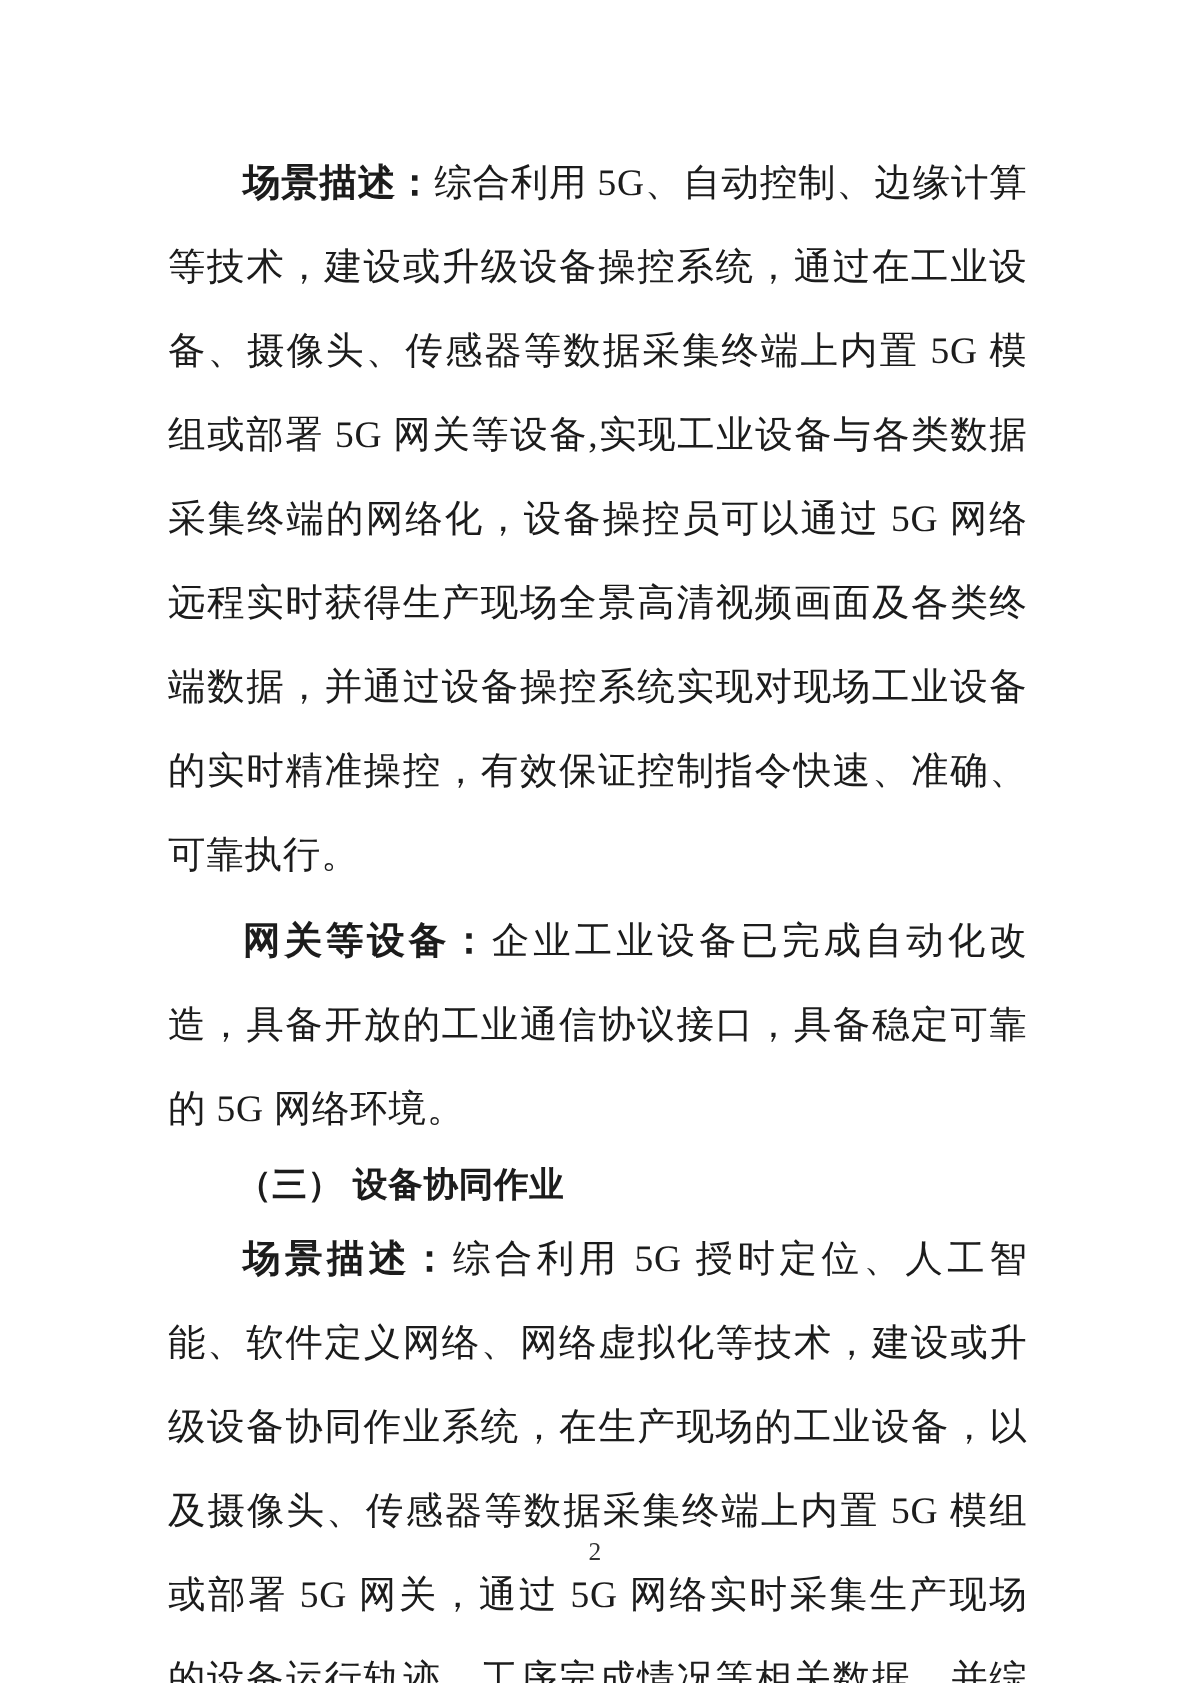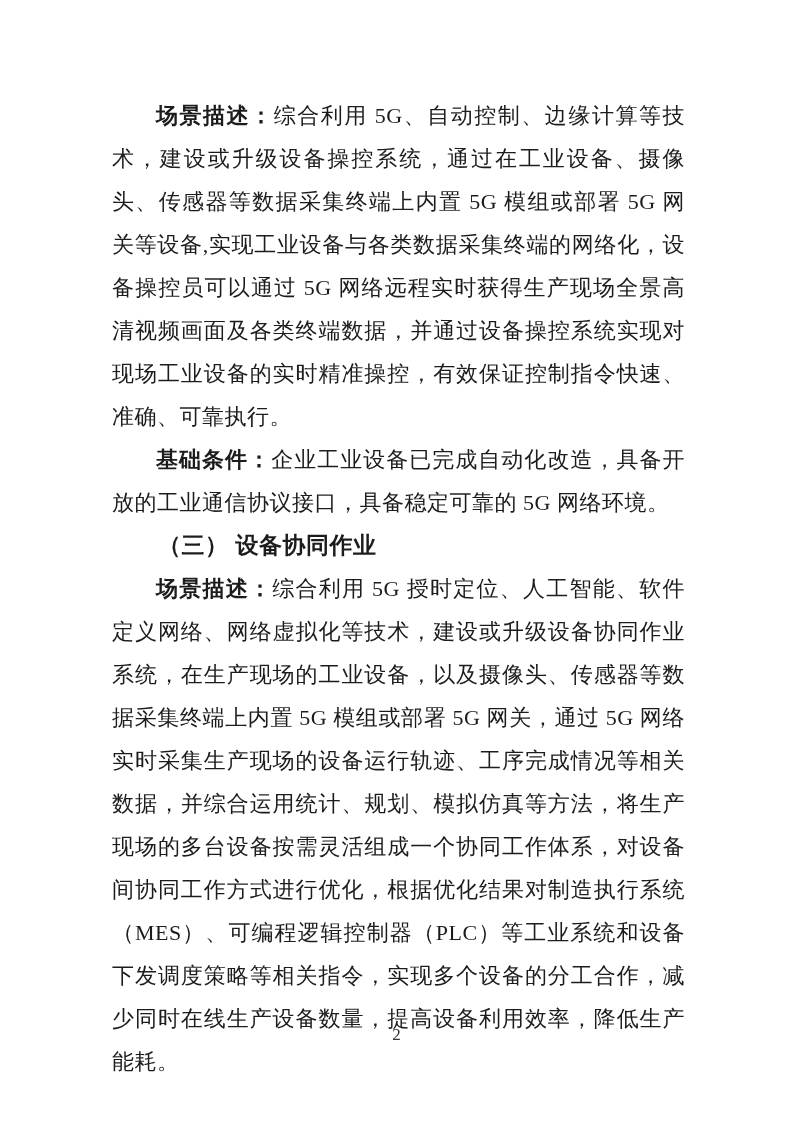--- a/index.html
+++ b/index.html
@@ -17,22 +17,22 @@
   }
   .content {
     position: absolute;
     top: 94px;
     left: 112px;
     width: 573px;
   }
   .para {
     margin: 0;
     font-family: "Liberation Serif", "DejaVu Serif", serif;
-    font-size: 22px;
-    line-height: 43px;
+    font-size: 25px;
+    line-height: 56px;
     text-align: justify;
     text-justify: inter-ideograph;
     text-indent: 2em;
     letter-spacing: 0.5px;
   }
   .para .label {
     font-weight: bold;
     font-family: "Liberation Sans", "DejaVu Sans", sans-serif;
   }
   .heading {
@@ -56,21 +56,21 @@
   }
 </style>
 </head>
 <body>
 
 <div class="page">
   <div class="content">
 
     <p class="para"><span class="label">场景描述：</span><span class="text">综合利用 5G、自动控制、边缘计算等技术，建设或升级设备操控系统，通过在工业设备、摄像头、传感器等数据采集终端上内置 5G 模组或部署 5G 网关等设备,实现工业设备与各类数据采集终端的网络化，设备操控员可以通过 5G 网络远程实时获得生产现场全景高清视频画面及各类终端数据，并通过设备操控系统实现对现场工业设备的实时精准操控，有效保证控制指令快速、准确、可靠执行。</span></p>
 
-    <p class="para"><span class="label">基础条件：</span><span class="text">企业工业设备已完成自动化改造，具备开放的工业通信协议接口，具备稳定可靠的 5G 网络环境。</span></p>
+    <p class="para"><span class="label">网关等设备：</span><span class="text">企业工业设备已完成自动化改造，具备开放的工业通信协议接口，具备稳定可靠的 5G 网络环境。</span></p>
 
     <p class="heading">（三） 设备协同作业</p>
 
     <p class="para"><span class="label">场景描述：</span><span class="text">综合利用 5G 授时定位、人工智能、软件定义网络、网络虚拟化等技术，建设或升级设备协同作业系统，在生产现场的工业设备，以及摄像头、传感器等数据采集终端上内置 5G 模组或部署 5G 网关，通过 5G 网络实时采集生产现场的设备运行轨迹、工序完成情况等相关数据，并综合运用统计、规划、模拟仿真等方法，将生产现场的多台设备按需灵活组成一个协同工作体系，对设备间协同工作方式进行优化，根据优化结果对制造执行系统（MES）、可编程逻辑控制器（PLC）等工业系统和设备下发调度策略等相关指令，实现多个设备的分工合作，减少同时在线生产设备数量，提高设备利用效率，降低生产能耗。</span></p>
 
   </div>
 
   <div class="page-number">2</div>
 </div>
 

